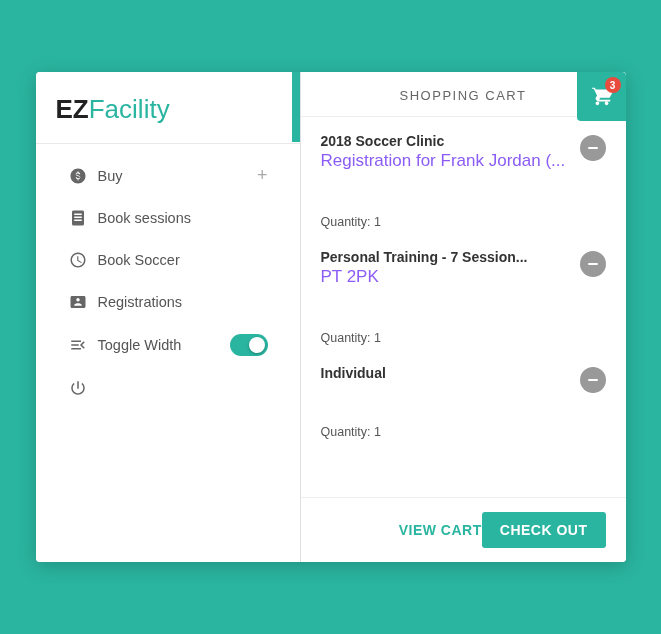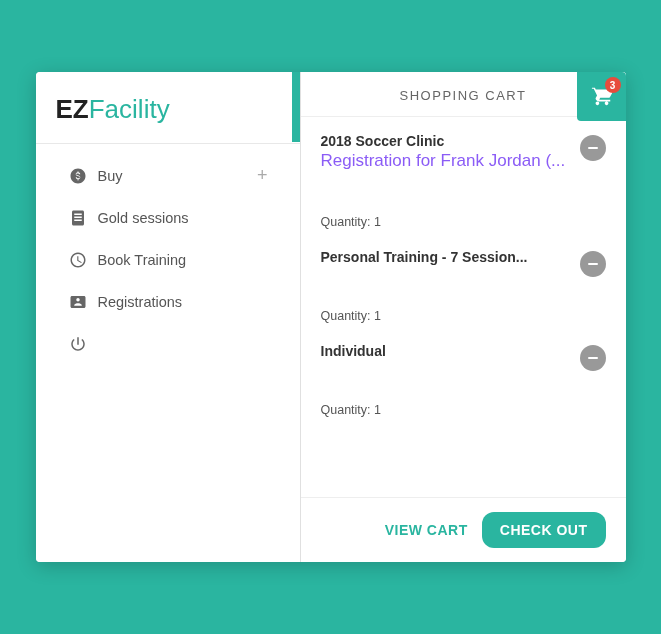--- a/index.html
+++ b/index.html
@@ -248,21 +248,20 @@
       height: 2px;
       background: #fff;
       border-radius: 1px;
     }
 
     .cart-footer {
       padding: 14px 20px;
       border-top: 1px solid #eee;
       display: flex;
       justify-content: flex-end;
-      gap: 14px;
       align-items: center;
     }
 
     .view-cart-btn {
       background: none;
       border: none;
       color: #2ab5a0;
       font-size: 14px;
       font-weight: 600;
       cursor: pointer;
@@ -272,21 +271,21 @@
 
     .checkout-btn {
       background: #2ab5a0;
       color: #fff;
       border: none;
       padding: 10px 18px;
       font-size: 14px;
       font-weight: 700;
       letter-spacing: 0.5px;
       cursor: pointer;
-      border-radius: 12px;
+      border-radius: 3px;
       text-transform: uppercase;
     }
 
     
     svg {
       width: 18px;
       height: 18px;
       fill: currentColor;
     }
   </style>
@@ -315,41 +314,53 @@
         <span class="nav-label">Buy</span>
         <span class="nav-plus">+</span>
       </div>
 
       <div class="nav-item">
         <span class="nav-icon">
           <svg viewBox="0 0 24 24">
               <path d="M18 2H6c-1.1 0-2 .9-2 2v16c0 1.1.9 2 2 2h12c1.1 0 2-.9 2-2V4c0-1.1-.9-2-2-2zm-1 14H7v-2h10v2zm0-4H7v-2h10v2zm0-4H7V6h10v2z"></path>
             </svg>
         </span>
-        <span class="nav-label">Gold sessions</span>
+        <span class="nav-label">Book sessions</span>
       </div>
 
       <div class="nav-item">
         <span class="nav-icon">
           <svg viewBox="0 0 24 24">
               <path d="M11.99 2C6.47 2 2 6.48 2 12s4.47 10 9.99 10C17.52 22 22 17.52 22 12S17.52 2 11.99 2zM12 20c-4.42 0-8-3.58-8-8s3.58-8 8-8 8 3.58 8 8-3.58 8-8 8zm.5-13H11v6l5.25 3.15.75-1.23-4.5-2.67V7z"></path>
             </svg>
         </span>
-        <span class="nav-label">Book Training</span>
+        <span class="nav-label">Book Soccer</span>
       </div>
 
       <div class="nav-item">
         <span class="nav-icon">
           <svg viewBox="0 0 24 24">
               <path d="M20 4H4c-1.1 0-2 .9-2 2v12c0 1.1.9 2 2 2h16c1.1 0 2-.9 2-2V6c0-1.1-.9-2-2-2zm-8 2.75c1.24 0 2.25 1.01 2.25 2.25S13.24 11.25 12 11.25 9.75 10.24 9.75 9s1.01-2.25 2.25-2.25zM17 17H7v-.75c0-1.67 3.33-2.5 5-2.5s5 .83 5 2.5V17z"></path>
             </svg>
         </span>
         <span class="nav-label">Registrations</span>
       </div>
 
+      <div class="nav-item">
+        <span class="nav-icon">
+          <svg viewBox="0 0 24 24">
+              <path d="M3 18h13v-2H3v2zm0-5h10v-2H3v2zm0-7v2h13V6H3zm18 9.59L17.42 12 21 8.41 19.59 7l-5 5 5 5L21 15.59z"></path>
+            </svg>
+        </span>
+        <span class="nav-label">Toggle Width</span>
+        <label class="toggle-switch">
+          <input type="checkbox" checked="" style="">
+          <span class="toggle-slider"></span>
+        </label>
+      </div>
 
       <div class="nav-item">
         <span class="nav-icon">
           <svg viewBox="0 0 24 24">
               <path d="M13 3h-2v10h2V3zm4.83 2.17l-1.42 1.42C17.99 7.86 19 9.81 19 12c0 3.87-3.13 7-7 7s-7-3.13-7-7c0-2.19 1.01-4.14 2.58-5.42L6.17 5.17C4.23 6.82 3 9.26 3 12c0 4.97 4.03 9 9 9s9-4.03 9-9c0-2.74-1.23-5.18-3.17-6.83z"></path>
             </svg>
         </span>
       </div>
 
     </nav>
@@ -374,20 +385,21 @@
           <div class="cart-item-name">2018 Soccer Clinic</div>
           <div class="cart-item-sub">Registration for Frank Jordan (...</div>
           <div class="cart-item-qty">Quantity: 1</div>
         </div>
         <button class="remove-btn" title="Remove item 1"></button>
       </div>
 
       <div class="cart-item">
         <div class="cart-item-info">
           <div class="cart-item-name">Personal Training - 7 Session...</div>
+          <div class="cart-item-sub">PT 2PK</div>
           <div class="cart-item-qty">Quantity: 1</div>
         </div>
         <button class="remove-btn" title="Remove item 2"></button>
       </div>
 
       <div class="cart-item">
         <div class="cart-item-info">
           <div class="cart-item-name">Individual</div>
           <div class="cart-item-qty">Quantity: 1</div>
         </div>

